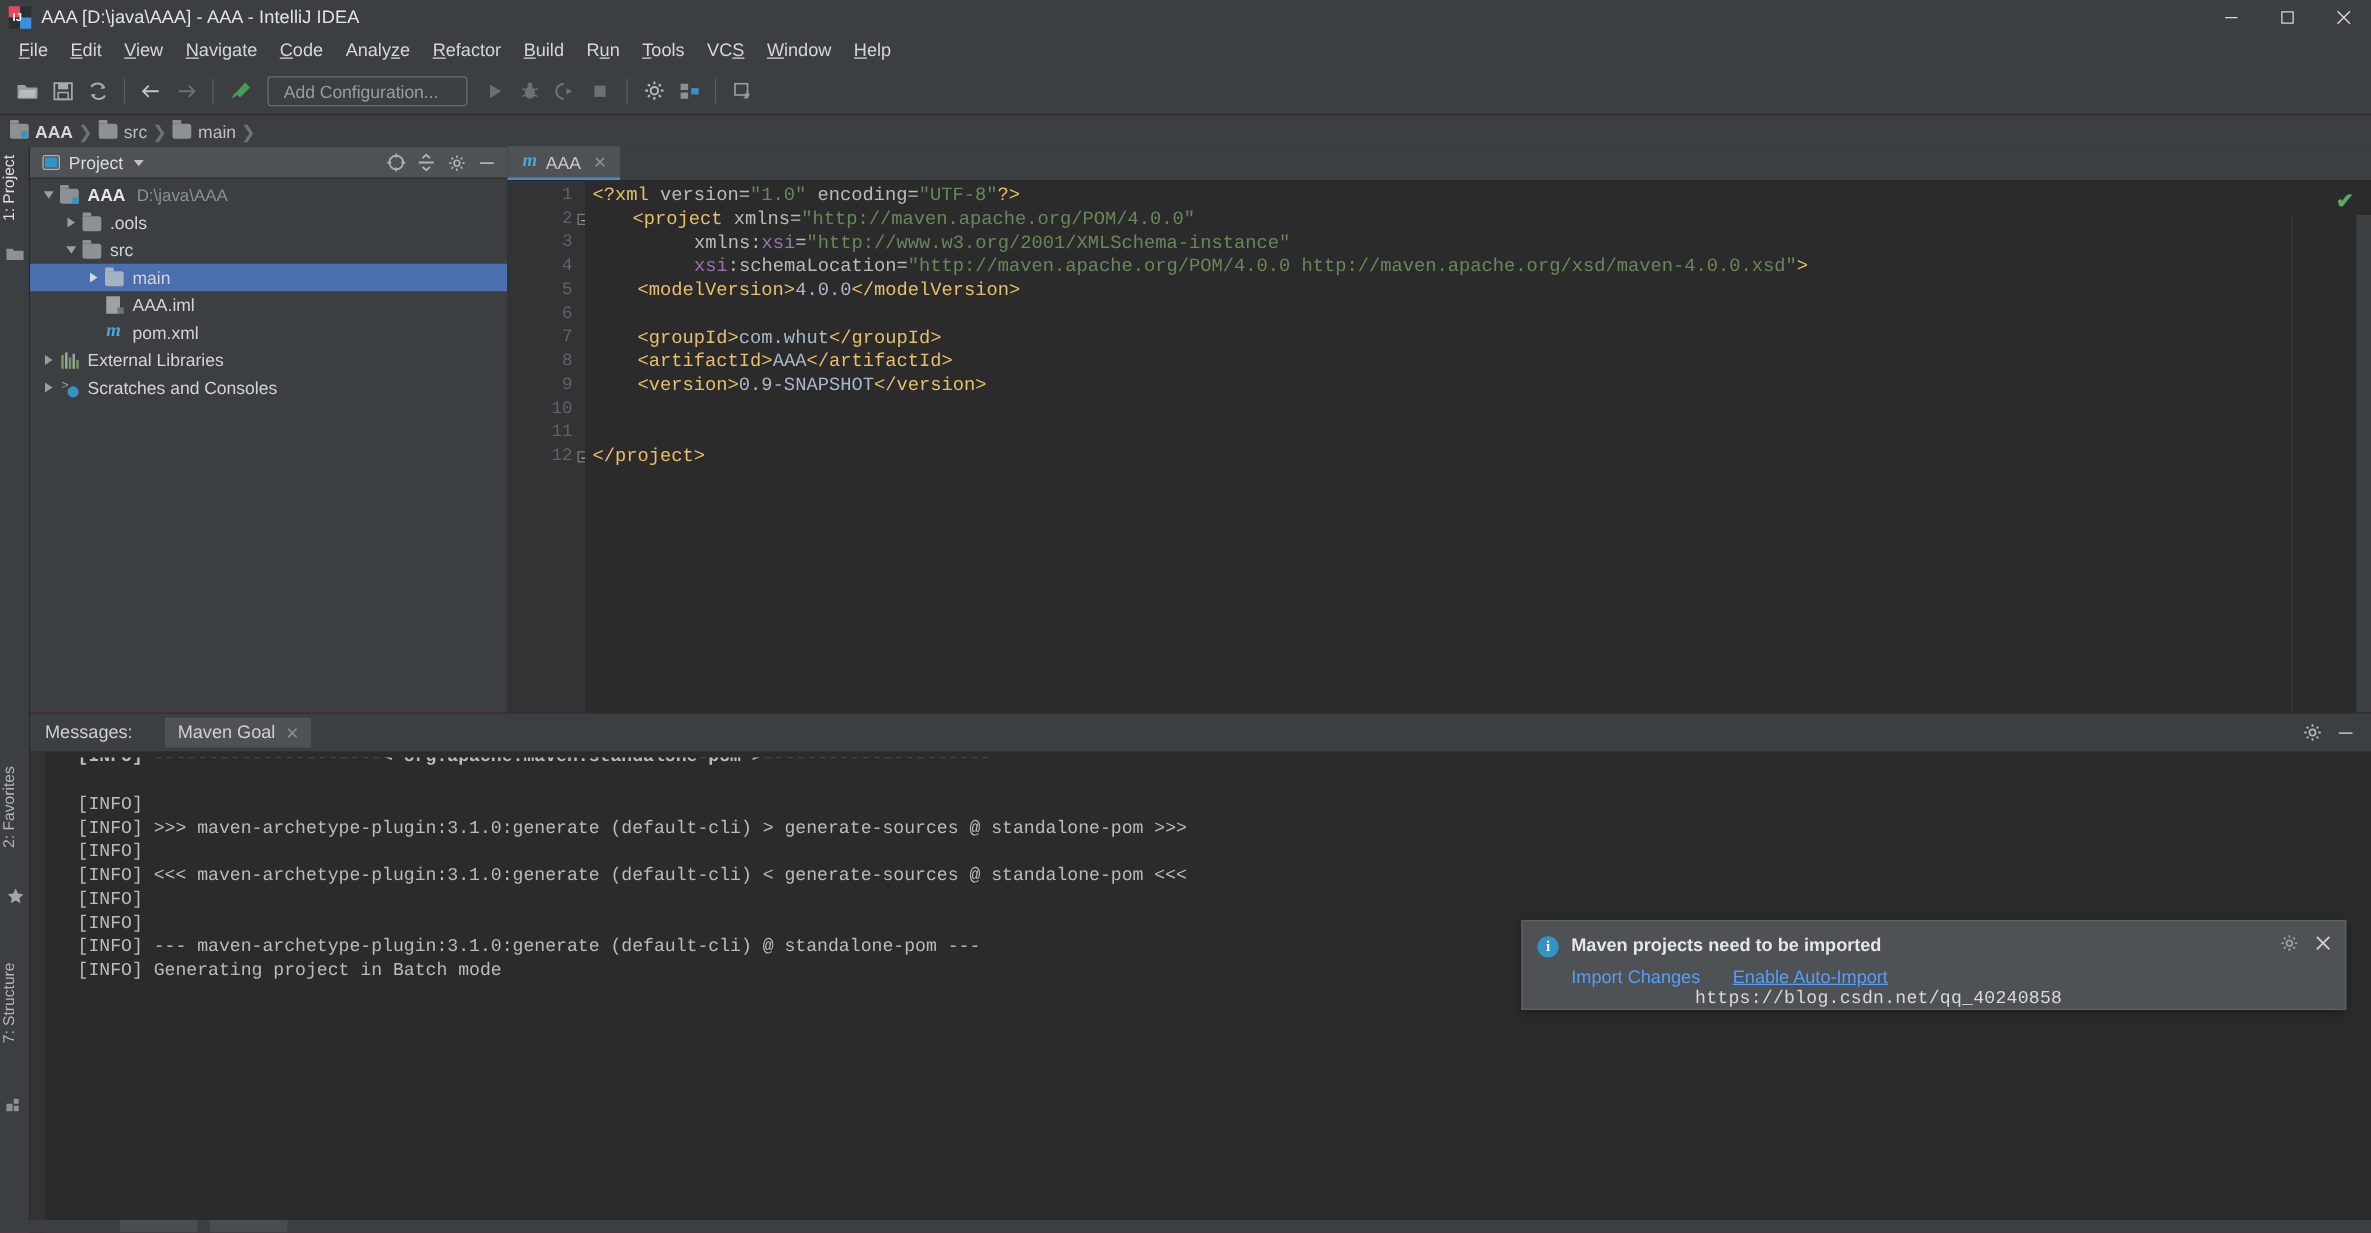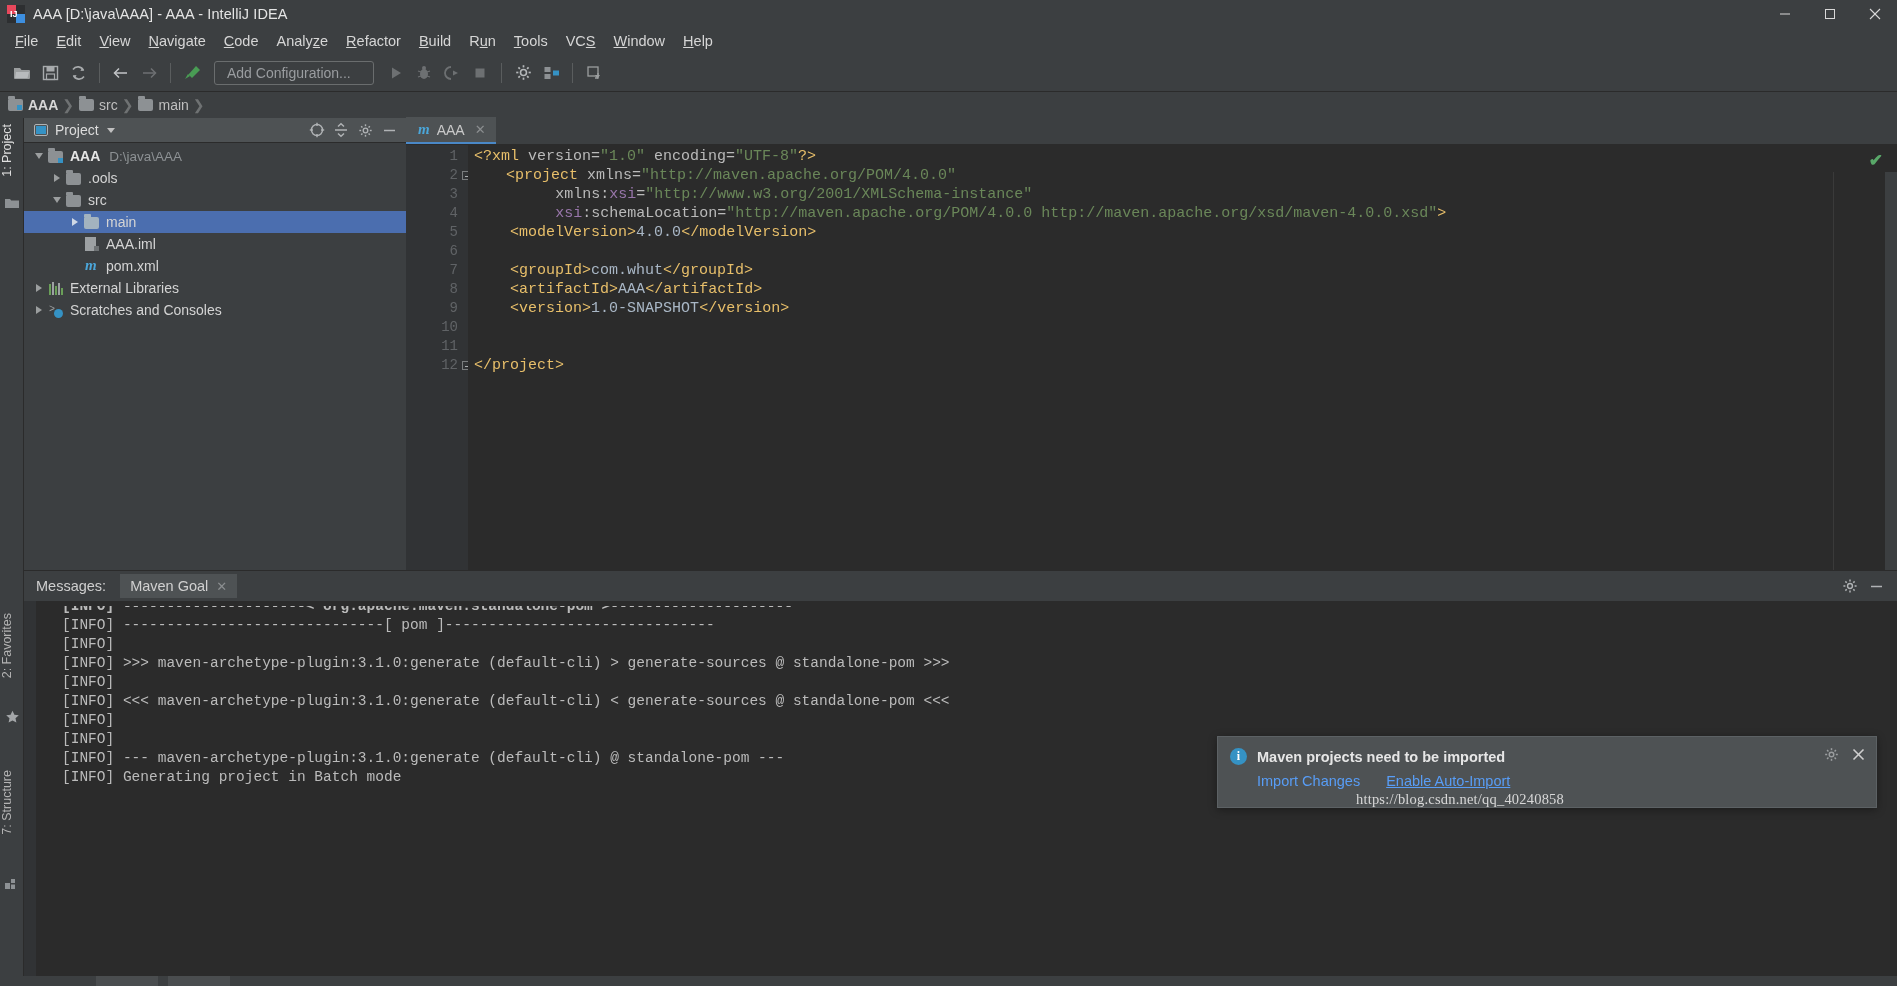--- a/index.html
+++ b/index.html
@@ -143,21 +143,21 @@
   .k-str { color:#6a8759; }
   .k-txt { color:#a9b7c6; }
   .k-pi { color:#e8bf6a; }
   .right-gutter { position:absolute; right:0; top:27px; bottom:0; width:12px; background:#3c3f41; }
   .ok-check { position:absolute; right:14px; top:32px; color:#59a869; font-size:17px; font-weight:bold; }
   .editor-vline { position:absolute; left:1427px; top:27px; bottom:0; width:1px; background:#3a3a3a; }
 
   
   .msgpanel { position:absolute; left:24px; top:570px; width:1873px; height:416px; background:#3c3f41; border-top:1px solid #2b2b2b; }
   .msg-header { height:30px; display:flex; align-items:center; padding-left:12px; background:#3c3f41; }
-  .msg-label { color:#cfcfcf; font-size:14.5px; margin-right:14px; }
+  .msg-label { color:#cfcfcf; font-size:14.5px; margin-right:26px; }
   .msg-tab { height:24px; background:#4e5254; display:flex; align-items:center; padding:0 10px; gap:8px; }
   .msg-tab .tname { color:#d0d0d0; font-size:14.5px; }
   .msg-tab .tclose { color:#8b8e90; font-size:13px; }
   .msg-hdr-actions { margin-left:auto; display:flex; align-items:center; gap:4px; padding-right:10px; }
 
   .console { position:absolute; left:0; top:30px; right:0; bottom:0; background:#2b2b2b; overflow:hidden; }
   .cs-line {
     position:absolute; left:38px; height:19px; line-height:19px; white-space:pre;
     font-family:"Liberation Mono",monospace; font-size:14.5px; color:#bbbbbb;
   }
@@ -177,21 +177,21 @@
     font-family:"Liberation Serif",serif;
   }
   .notif-title { color:#e6e6e6; font-size:14.5px; font-weight:bold; }
   .notif-actions { margin-left:auto; display:flex; align-items:center; gap:12px; }
   .notif-links { padding:7px 0 0 39px; display:flex; gap:26px; }
   .nlink { color:#589df6; font-size:14.5px; }
   .nlink.underline { text-decoration:underline; }
 
   .watermark {
     position:absolute; left:1356px; top:791px; color:#d8d8d8; font-size:14.5px;
-    font-family:Liberation Serif, serif; letter-spacing:.2px;
+    font-family:Liberation Mono, monospace; letter-spacing:.2px;
   }
 
   
   .statusstrip { position:absolute; left:0; top:976px; width:1897px; height:10px; background:#3c3f41; }
   .taskbar-hint { position:absolute; top:976px; height:10px; background:#4a4d4f; }
 </style>
 </head>
 <body>
 
 <div id="app">
@@ -548,21 +548,21 @@
         </div>
       <div class="code-body">
           <div class="cline" style="top: 2px; left: 6px;"><span class="k-pi">&lt;?xml </span><span class="k-attr">version=</span><span class="k-str">"1.0"</span><span class="k-txt"> </span><span class="k-attr">encoding=</span><span class="k-str">"UTF-8"</span><span class="k-pi">?&gt;</span></div>
           <div class="cline" style="top: 21px; left: 6px; margin-left: 32px;"><span class="k-tag">&lt;project </span><span class="k-attr">xmlns=</span><span class="k-str">"http://maven.apache.org/POM/4.0.0"</span></div>
           <div class="cline" style="top: 40px; left: 87.18px;"><span class="k-attr">xmlns:</span><span class="k-ns">xsi</span><span class="k-attr">=</span><span class="k-str">"http://www.w3.org/2001/XMLSchema-instance"</span></div>
           <div class="cline" style="top: 59px; left: 87.18px;"><span class="k-ns">xsi</span><span class="k-attr">:schemaLocation=</span><span class="k-str">"http://maven.apache.org/POM/4.0.0 http://maven.apache.org/xsd/maven-4.0.0.xsd"</span><span class="k-tag">&gt;</span></div>
           <div class="cline" style="top: 78px; left: 42.08px;"><span class="k-tag">&lt;modelVersion&gt;</span><span class="k-txt">4.0.0</span><span class="k-tag">&lt;/modelVersion&gt;</span></div>
           <div class="cline" style="top: 97px; left: 6px;"></div>
           <div class="cline" style="top: 116px; left: 42.08px;"><span class="k-tag">&lt;groupId&gt;</span><span class="k-txt">com.whut</span><span class="k-tag">&lt;/groupId&gt;</span></div>
           <div class="cline" style="top: 135px; left: 42.08px;"><span class="k-tag">&lt;artifactId&gt;</span><span class="k-txt">AAA</span><span class="k-tag">&lt;/artifactId&gt;</span></div>
-          <div class="cline" style="top: 154px; left: 42.08px;"><span class="k-tag">&lt;version&gt;</span><span class="k-txt">1.0-SNAPSHOT</span><span class="k-tag">&lt;/version&gt;</span></div>
+          <div class="cline" style="top: 154px; left: 42.08px;"><span class="k-tag">&lt;version&gt;</span><span class="k-txt">0.9-SNAPSHOT</span><span class="k-tag">&lt;/version&gt;</span></div>
           <div class="cline" style="top: 173px; left: 6px;"></div>
           <div class="cline" style="top: 192px; left: 6px;"></div>
           <div class="cline" style="top: 211px; left: 6px;"><span class="k-tag">&lt;/project&gt;</span></div>
         </div>
       <div class="editor-vline"></div>
       <div class="right-gutter"></div>
     </div>
     <div class="ok-check">✔</div>
   </div>
 
@@ -593,21 +593,20 @@
           <svg width="15" height="15" viewBox="0 0 15 15">
               <line x1="2" y1="7.5" x2="13" y2="7.5" stroke="#b0b3b5" stroke-width="1.5"></line>
             </svg>
         </div>
       </div>
     </div>
     <div class="console">
       <div class="cs-gutter-left"></div>
       <div class="cs-scrollbar"></div>
     <div class="cs-line clip-top" style="top: -4px; font-weight: bold;">[INFO] ---------------------&lt; org.apache.maven:standalone-pom &gt;---------------------</div>
-        <div class="cs-line" style="top: 15px;">[INFO] ------------------------------[ pom ]-------------------------------</div>
         <div class="cs-line" style="top: 34px;">[INFO] </div>
         <div class="cs-line" style="top: 53px;">[INFO] &gt;&gt;&gt; maven-archetype-plugin:3.1.0:generate (default-cli) &gt; generate-sources @ standalone-pom &gt;&gt;&gt;</div>
         <div class="cs-line" style="top: 72px;">[INFO] </div>
         <div class="cs-line" style="top: 91px;">[INFO] &lt;&lt;&lt; maven-archetype-plugin:3.1.0:generate (default-cli) &lt; generate-sources @ standalone-pom &lt;&lt;&lt;</div>
         <div class="cs-line" style="top: 110px;">[INFO] </div>
         <div class="cs-line" style="top: 129px;">[INFO] </div>
         <div class="cs-line" style="top: 148px;">[INFO] --- maven-archetype-plugin:3.1.0:generate (default-cli) @ standalone-pom ---</div>
         <div class="cs-line" style="top: 167px;">[INFO] Generating project in Batch mode</div>
       </div>
   </div>

